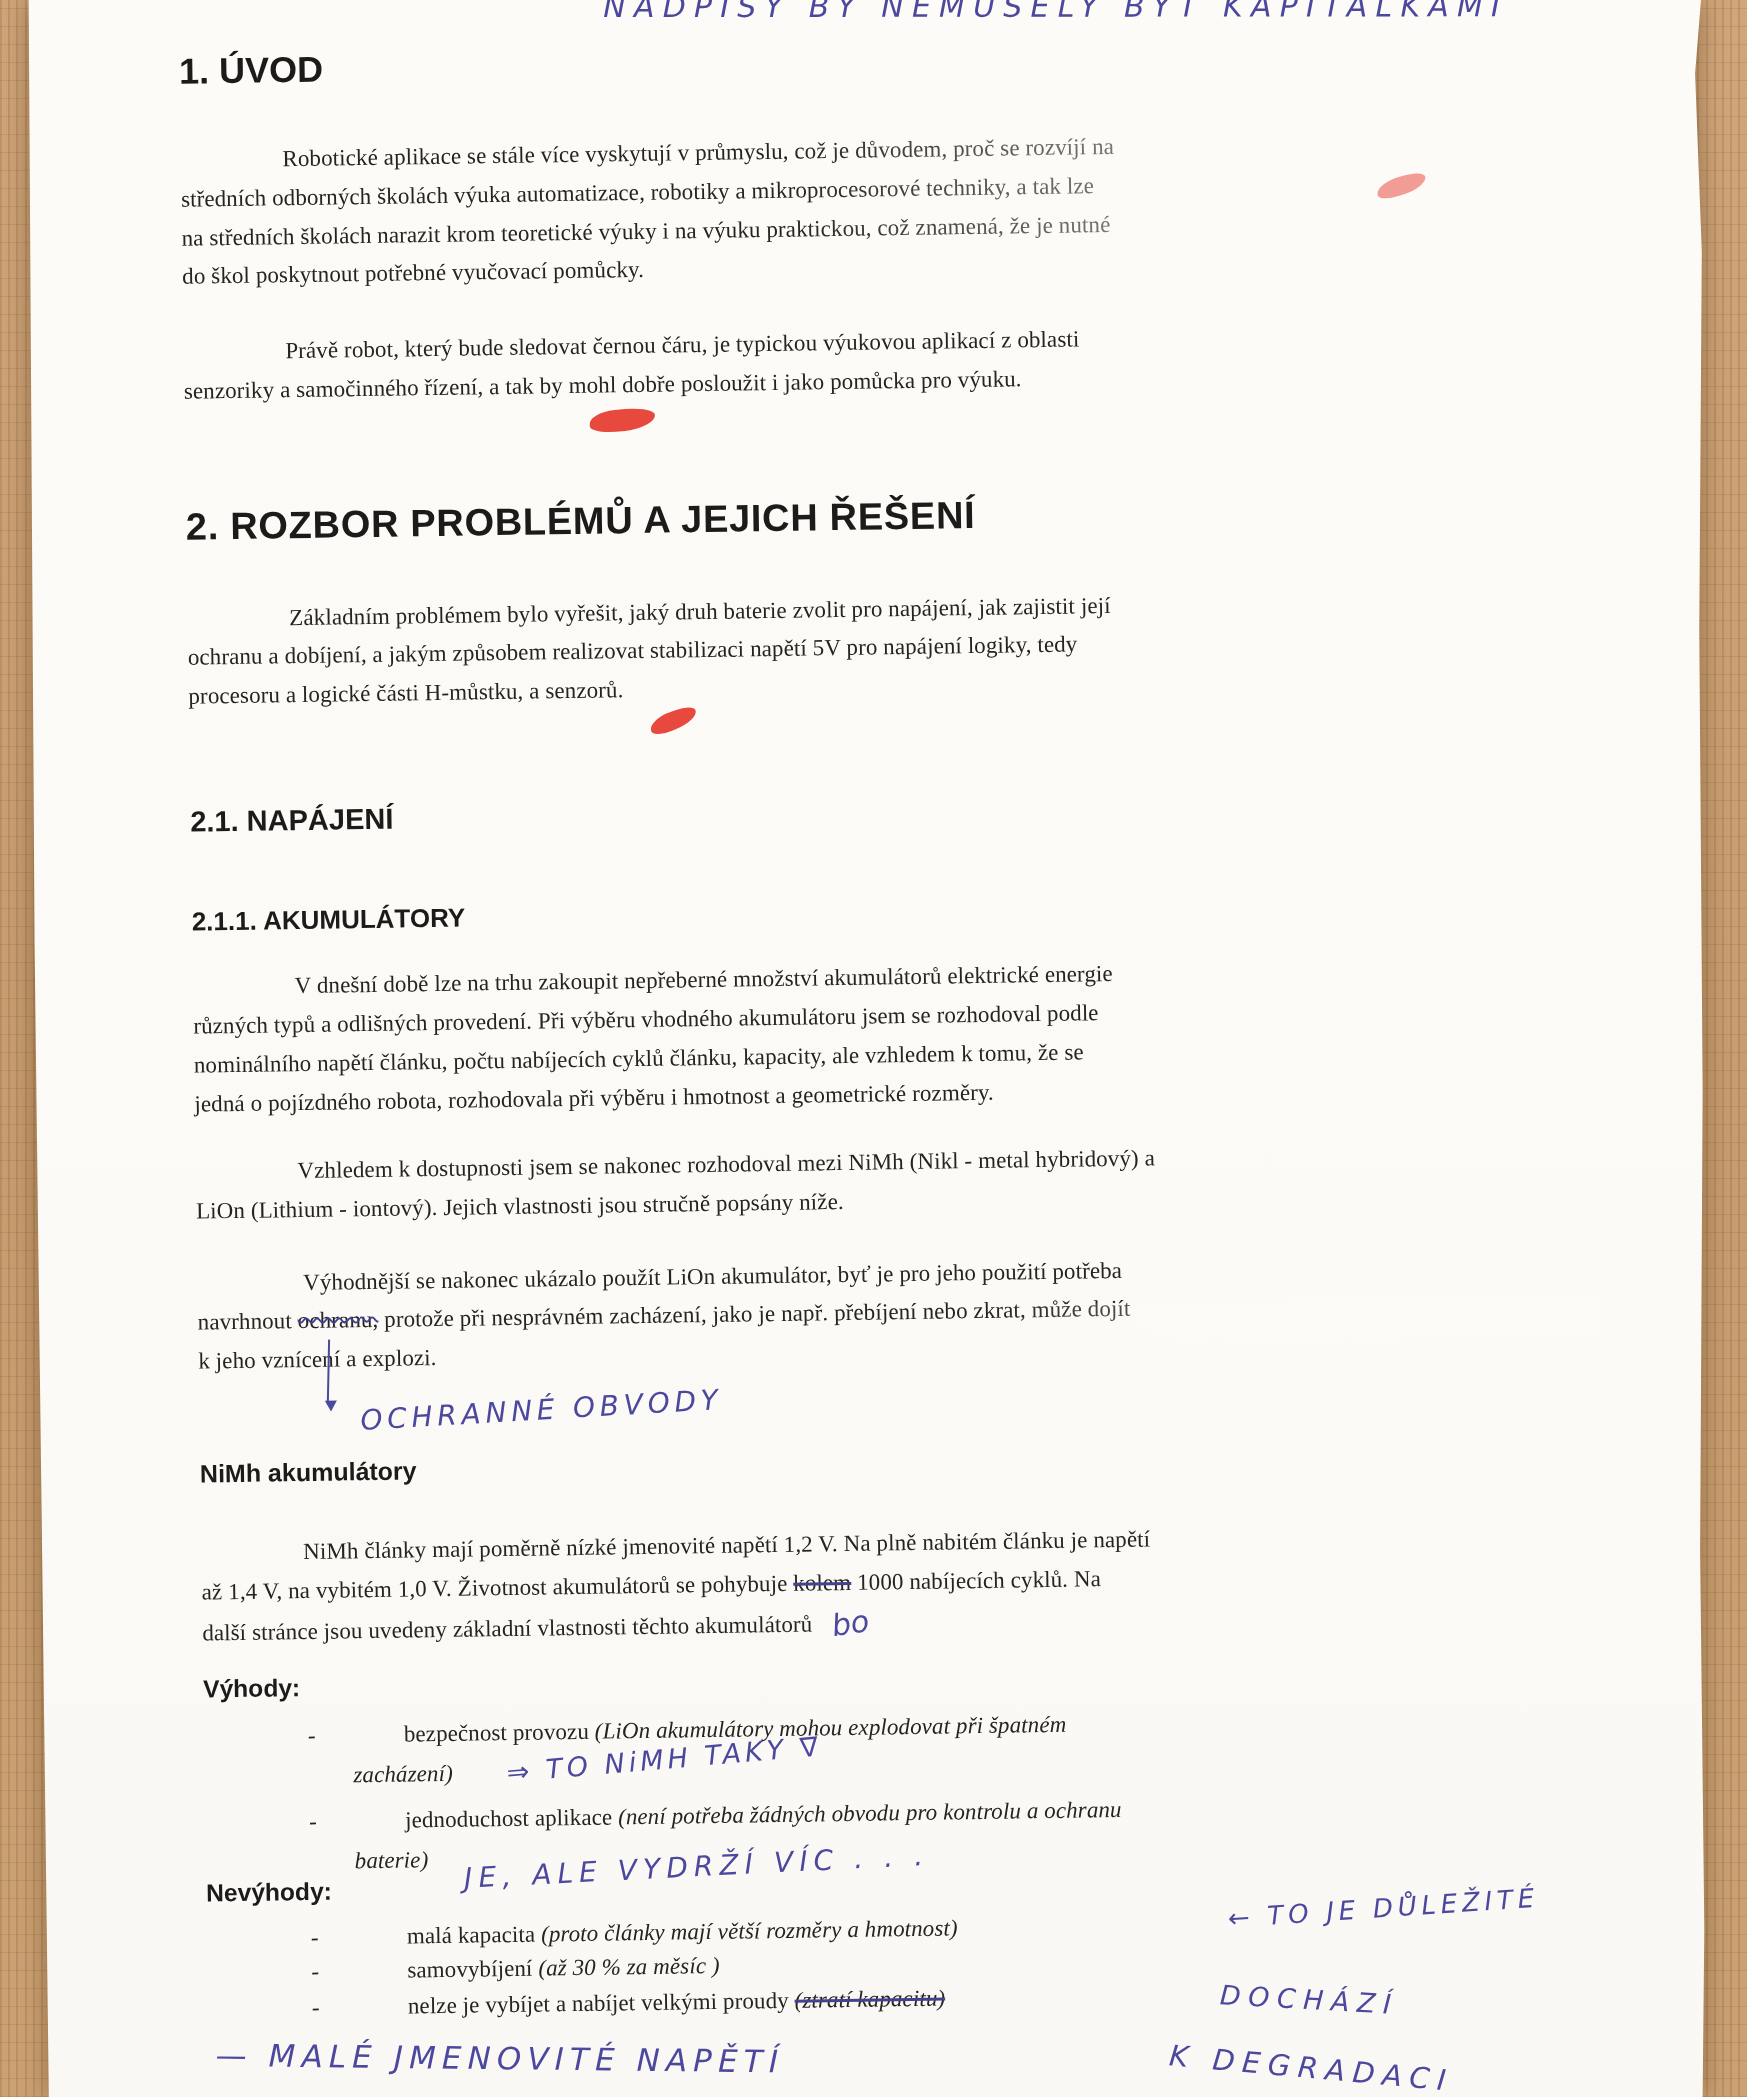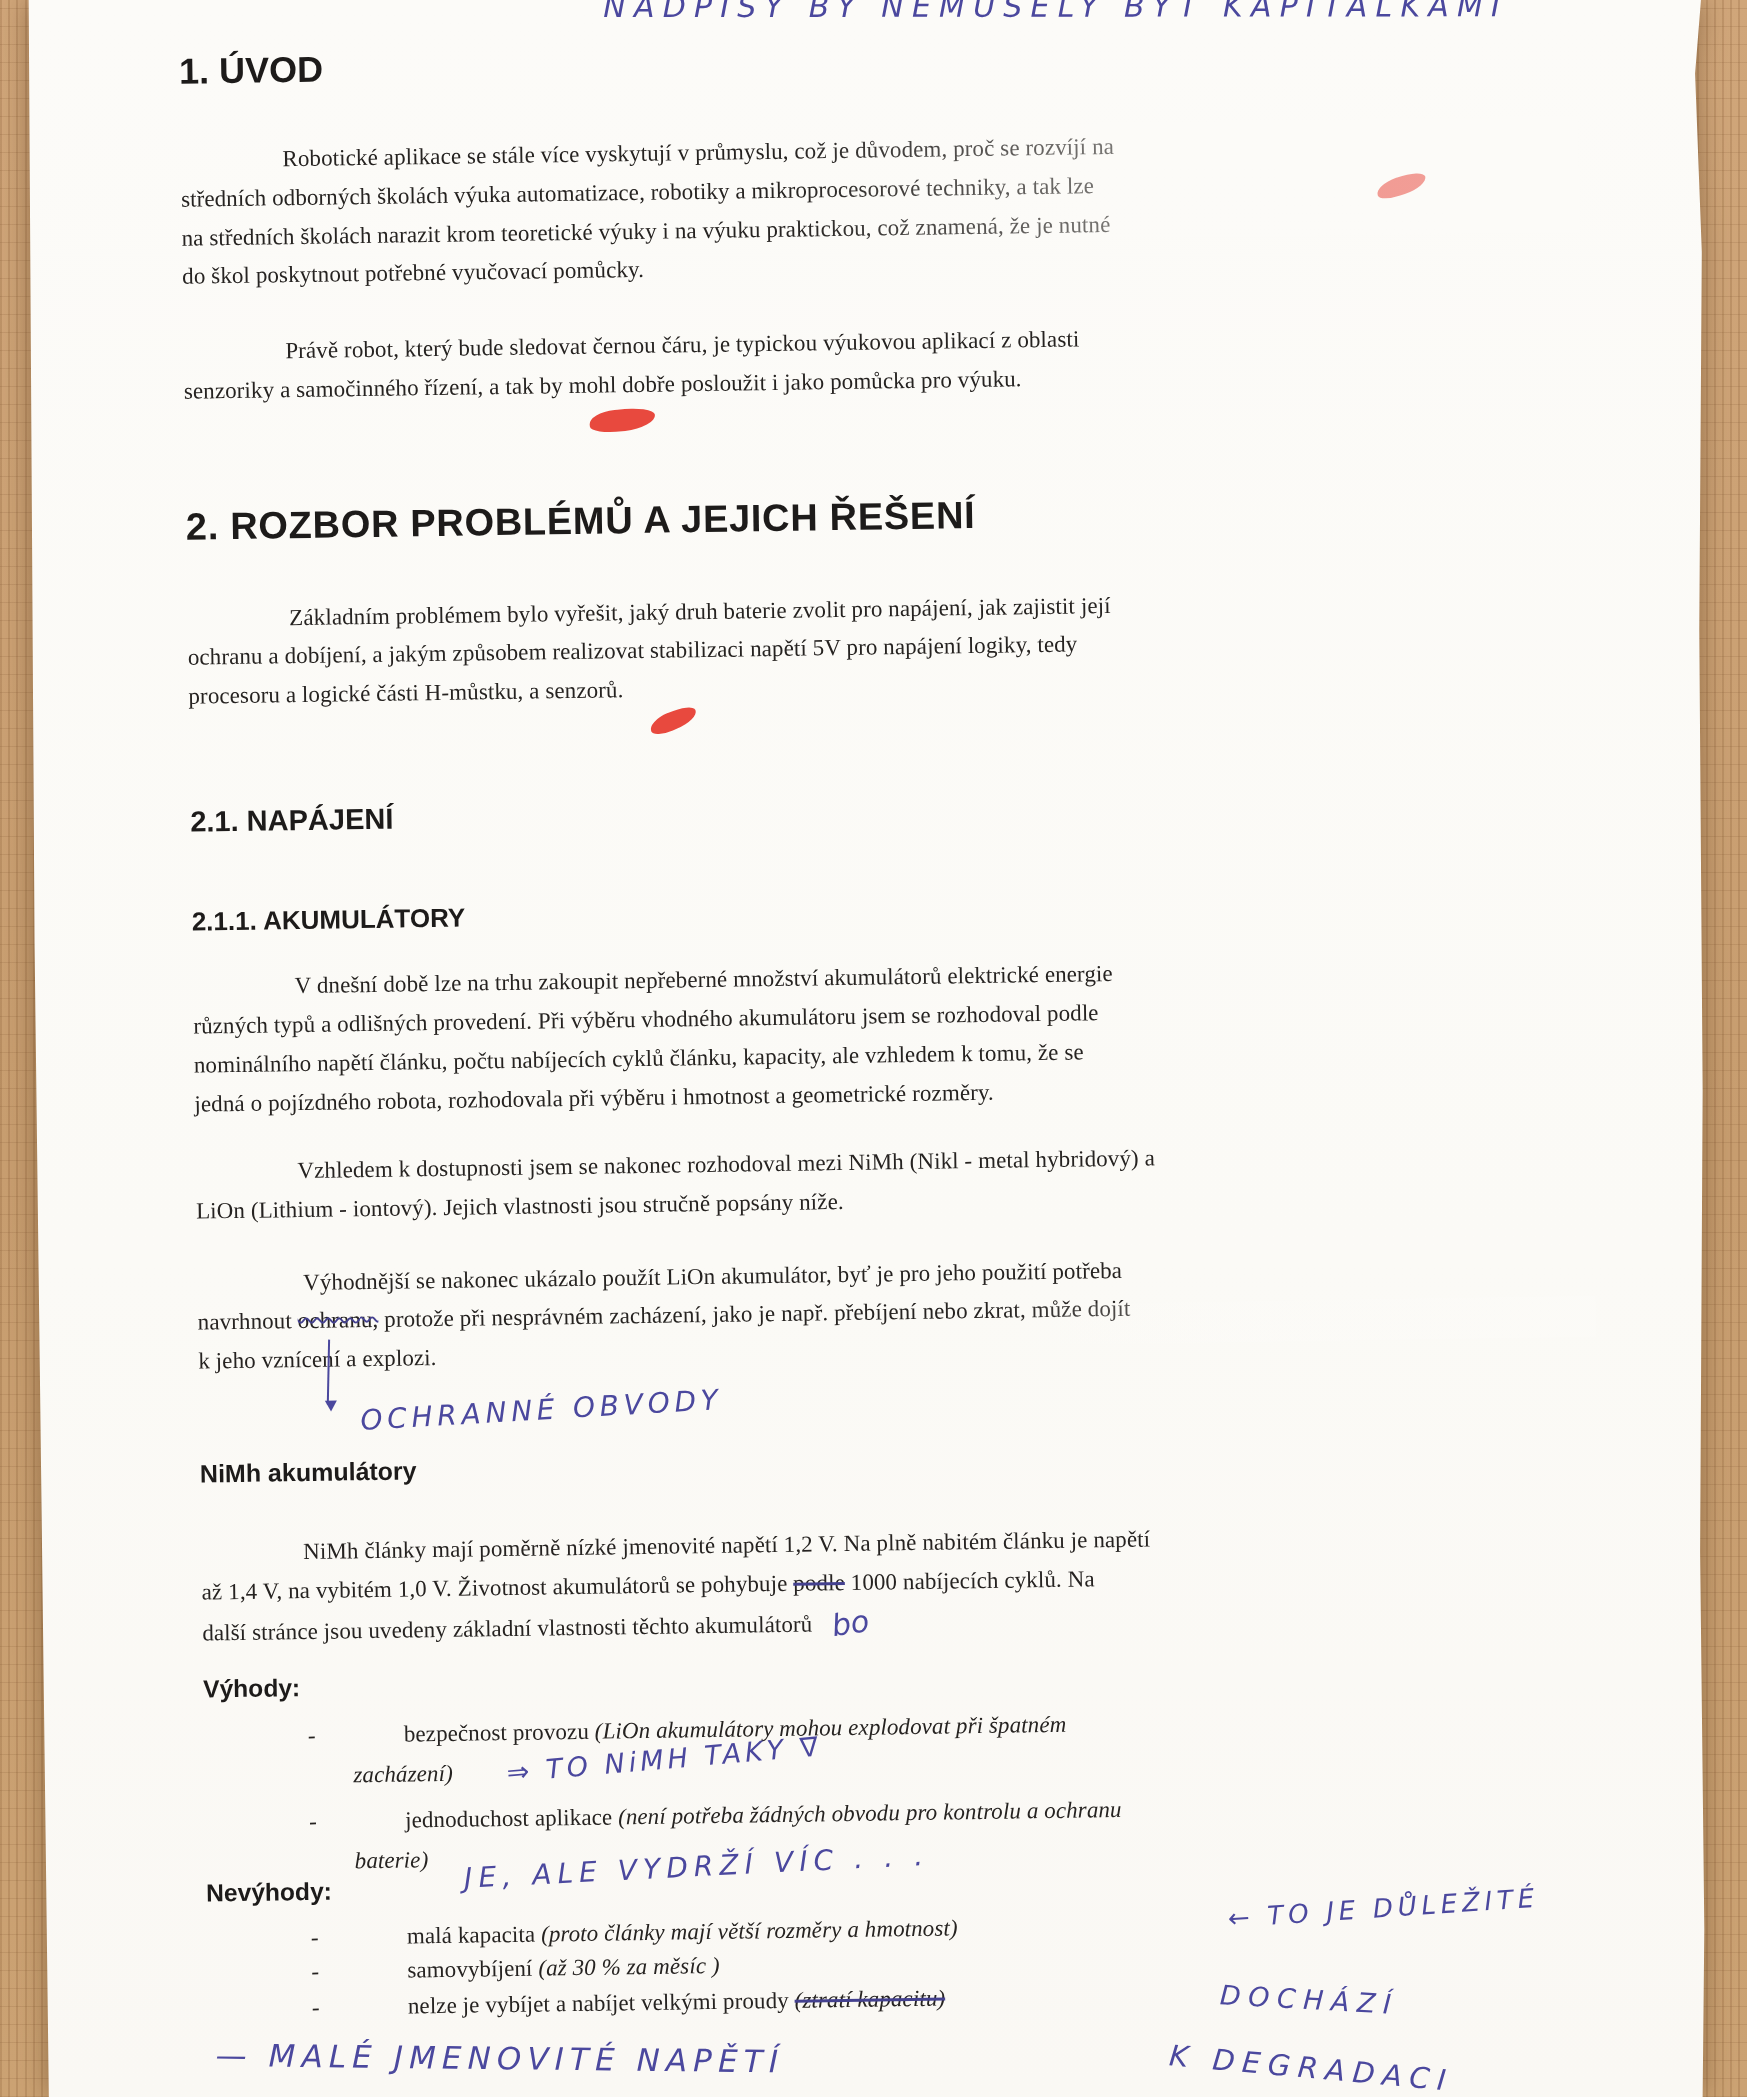--- a/index.html
+++ b/index.html
@@ -81,21 +81,21 @@
   <div class="bl" style="left:179px;top:1346px;">k jeho vznícení a explozi.</div>
 
   <div class="vline" style="left:308px;top:1340px;height:65px;transform:rotate(2deg);"></div>
   <div class="arrowhead" style="left:305px;top:1401px;"></div>
   <div class="hw" style="left:340px;top:1397px;font-size:28px;letter-spacing:4.8px;transform:rotate(-2.5deg);">OCHRANNÉ OBVODY</div>
 
   <div class="h h5" style="left:179px;top:1458px;">NiMh akumulátory</div>
 
   <div class="bl" style="left:281px;top:1538px;">NiMh články mají poměrně nízké jmenovité napětí 1,2 V. Na plně nabitém článku je napětí</div>
   <div class="bl" style="left:179px;top:1577px;">
-    <span>až 1,4 V, na vybitém 1,0 V. Životnost akumulátorů se pohybuje </span><span class="strike">podle</span><span> 1000 nabíjecích cyklů. Na</span>
+    <span>až 1,4 V, na vybitém 1,0 V. Životnost akumulátorů se pohybuje </span><span class="strike">kolem</span><span> 1000 nabíjecích cyklů. Na</span>
   </div>
   <div class="bl" style="left:179px;top:1615px;">
     <span>další stránce jsou uvedeny základní vlastnosti těchto akumulátorů</span><span class="hw-inline" style="margin-left:19px;font-size:30px;transform:rotate(-8deg) translateY(2.7px);">bo</span>
   </div>
 
   <div class="h h6" style="left:179px;top:1674px;">Výhody:</div>
 
   <div class="bl" style="left:283px;top:1722px;">
     <span class="dash">-</span><span class="bullet-text">bezpečnost provozu </span><span class="it">(LiOn akumulátory mohou explodovat při špatném</span>
   </div>

